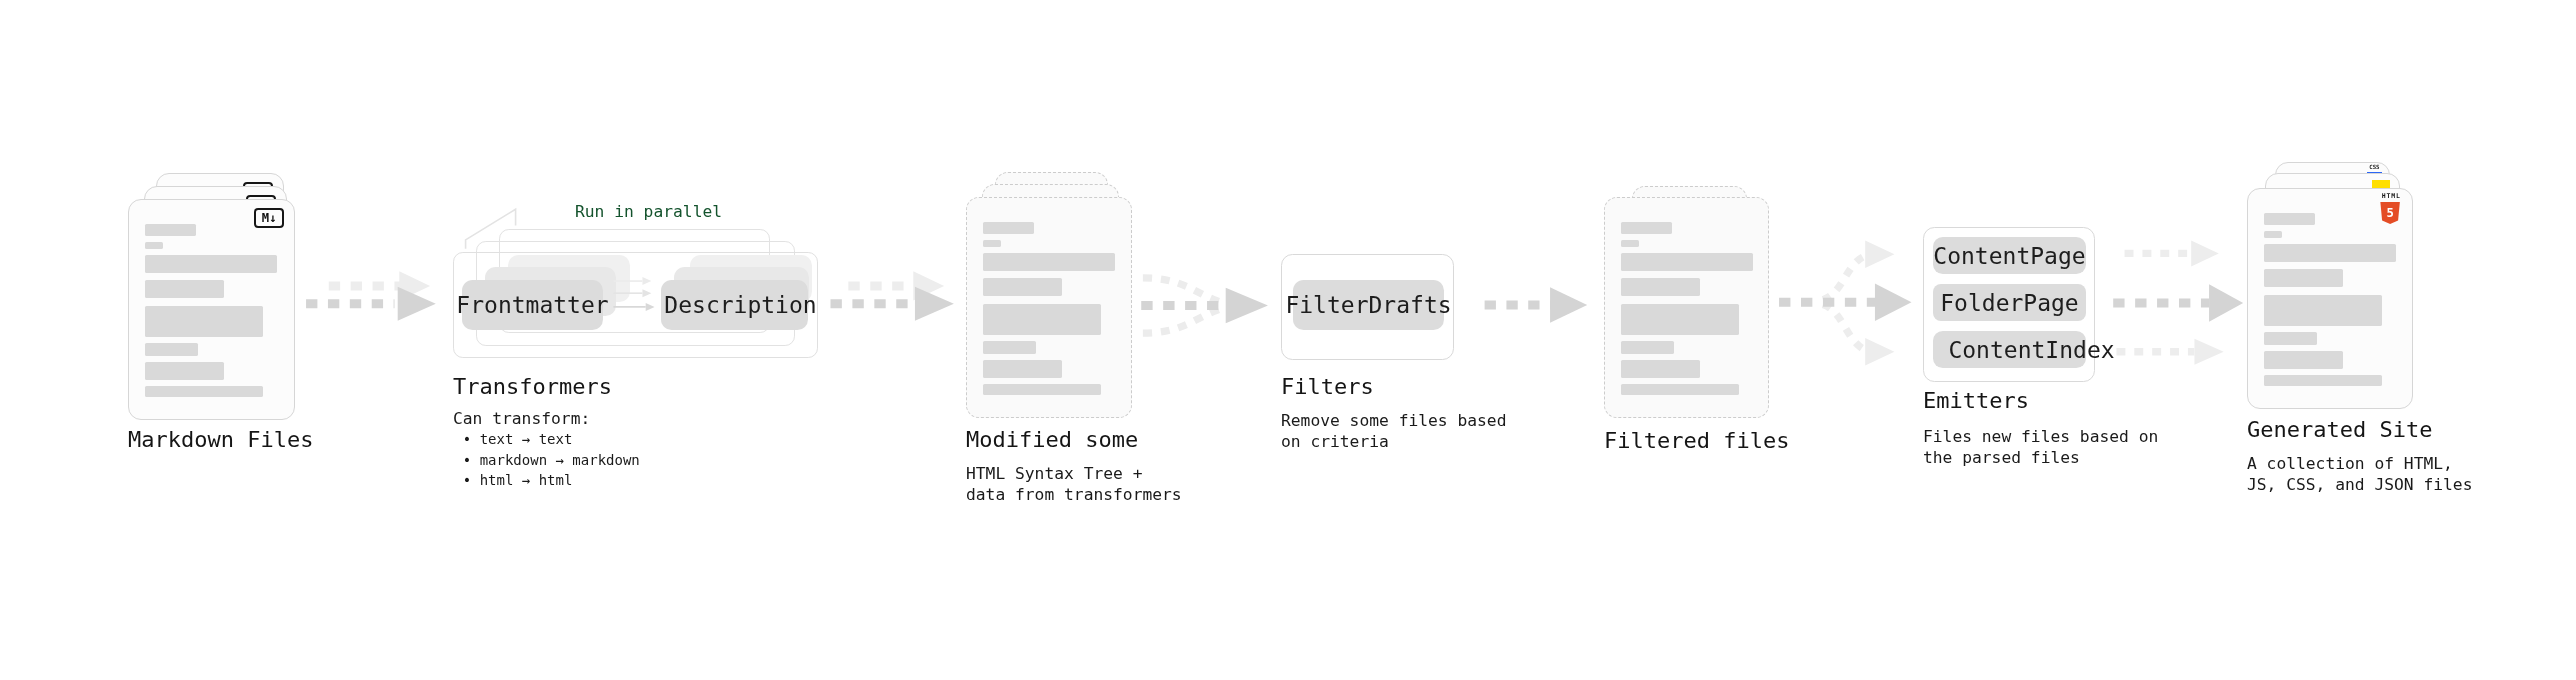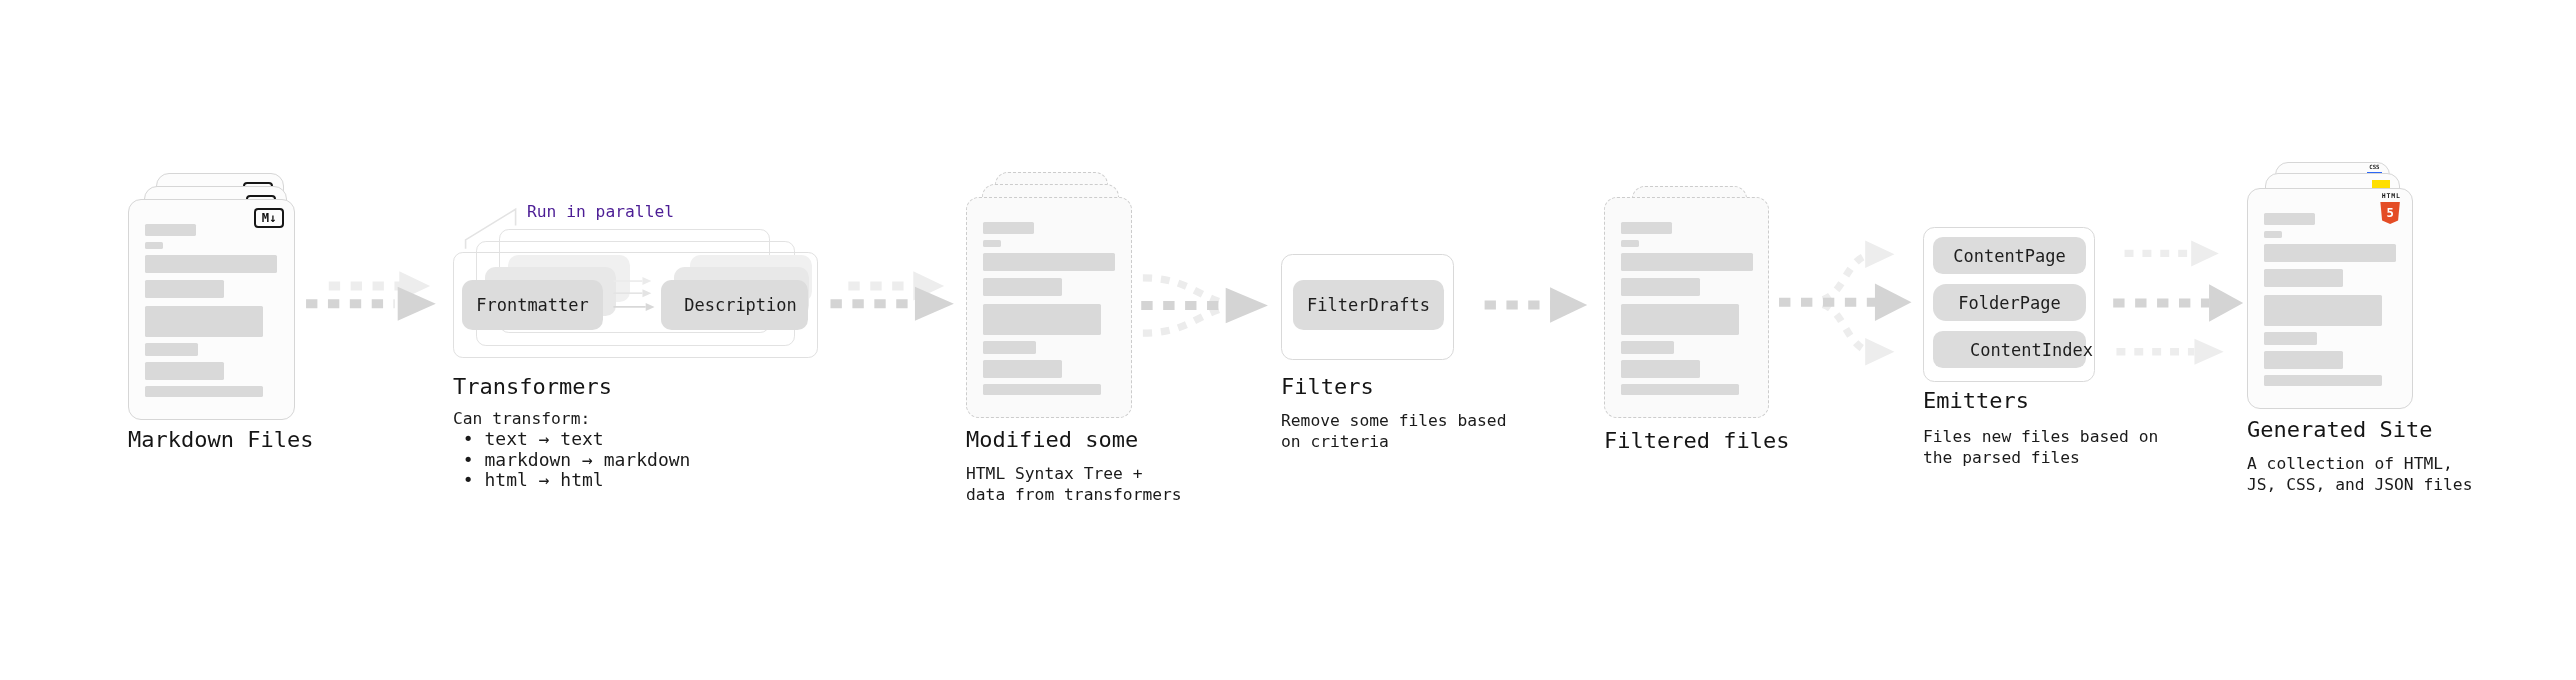--- a/index.html
+++ b/index.html
@@ -36,31 +36,31 @@
                  clip-path:polygon(0 0,100% 0,91% 84%,50% 100%,9% 84%);
                  display:flex;align-items:center;justify-content:center;
                  color:#ffffff;font-weight:bold;font-size:12.2px;}
 
   
   .gbox{position:absolute;border:1.6px solid #e2e2e2;border-radius:9.8px;box-sizing:border-box;background:transparent;}
   .panel{position:absolute;border:1.6px solid #d9d9d9;border-radius:11.4px;background:#ffffff;box-sizing:border-box;}
 
   
   .node{position:absolute;background:#dcdcdc;border-radius:10.6px;display:flex;align-items:center;justify-content:center;
-        font-size:17px;color:#1d1d1d;box-sizing:border-box;}
+        font-size:23px;color:#1d1d1d;box-sizing:border-box;}
   .node.ghost1{background:#e8e8e8;}
   .node.ghost2{background:#f0f0f0;}
 
   
   .stage-title{position:absolute;font-size:22px;line-height:26px;color:#151515;white-space:nowrap;}
   .desc{position:absolute;font-size:16.3px;line-height:21px;color:#1a1a1a;white-space:pre-line;}
   .list-head{font-size:16.3px;line-height:20.3px;color:#1a1a1a;}
-  .bullet{font-size:18px;line-height:20.3px;color:#1a1a1a;margin-left:9.8px;}
+  .bullet{font-size:14px;line-height:20.3px;color:#1a1a1a;margin-left:9.8px;}
   .bullet::before{content:"• ";}
-  .annotation{position:absolute;font-size:16.3px;color:#4c1d95;white-space:nowrap;}
+  .annotation{position:absolute;font-size:16.3px;color:#14532d;white-space:nowrap;margin-left:48px;}
 </style>
 </head>
 <body>
 
 <div class="canvas">
 
   <div>
     <div class="card" style="left:156px;top:173px;width:128px;height:221px;">
       <div class="md-badge">M↓</div>
     </div>
@@ -195,21 +195,21 @@
     <polygon points="112,3 112,37 148,20" fill="#ededed"></polygon>
     <path d="M60,82 C85,90 88,126 112,138" fill="none" stroke="#ededed" stroke-width="9" stroke-dasharray="10 11"></path>
     <polygon points="112,123 112,157 148,140" fill="#ededed"></polygon>
     <line x1="6" y1="79" x2="126" y2="79" stroke="#d4d4d4" stroke-width="11" stroke-dasharray="14 13"></line>
     <polygon points="124,56 124,102 169,79" fill="#d4d4d4"></polygon>
   </svg>
 
   <div>
     <div class="panel" style="left:1923px;top:227px;width:172px;height:155px;"></div>
     <div class="node" style="left:1933px;top:237px;width:153px;height:37px;border-radius:9.8px;">ContentPage</div>
-    <div class="node" style="left:1933px;top:284px;width:153px;height:37px;border-radius:13px;">FolderPage</div>
+    <div class="node" style="left:1933px;top:284px;width:153px;height:37px;border-radius:8px;">FolderPage</div>
     <div class="node" style="left:1933px;top:331px;width:153px;height:37px;border-radius:9.8px;padding-left:44px;">ContentIndex</div>
     <div class="stage-title" style="left:1923px;top:388px;">Emitters</div>
     <div class="desc" style="left:1923px;top:426px;">Files new files based on
 the parsed files</div>
   </div>
 
   <svg class="abs" style="left:2113px;top:238px;" width="132" height="130" viewBox="0 0 162 160">
     <line x1="14" y1="19" x2="96" y2="19" stroke="#ededed" stroke-width="9" stroke-dasharray="11 11"></line>
     <polygon points="96,3 96,35 130,19" fill="#ededed"></polygon>
     <line x1="0" y1="80" x2="118" y2="80" stroke="#d4d4d4" stroke-width="11" stroke-dasharray="14 13"></line>

